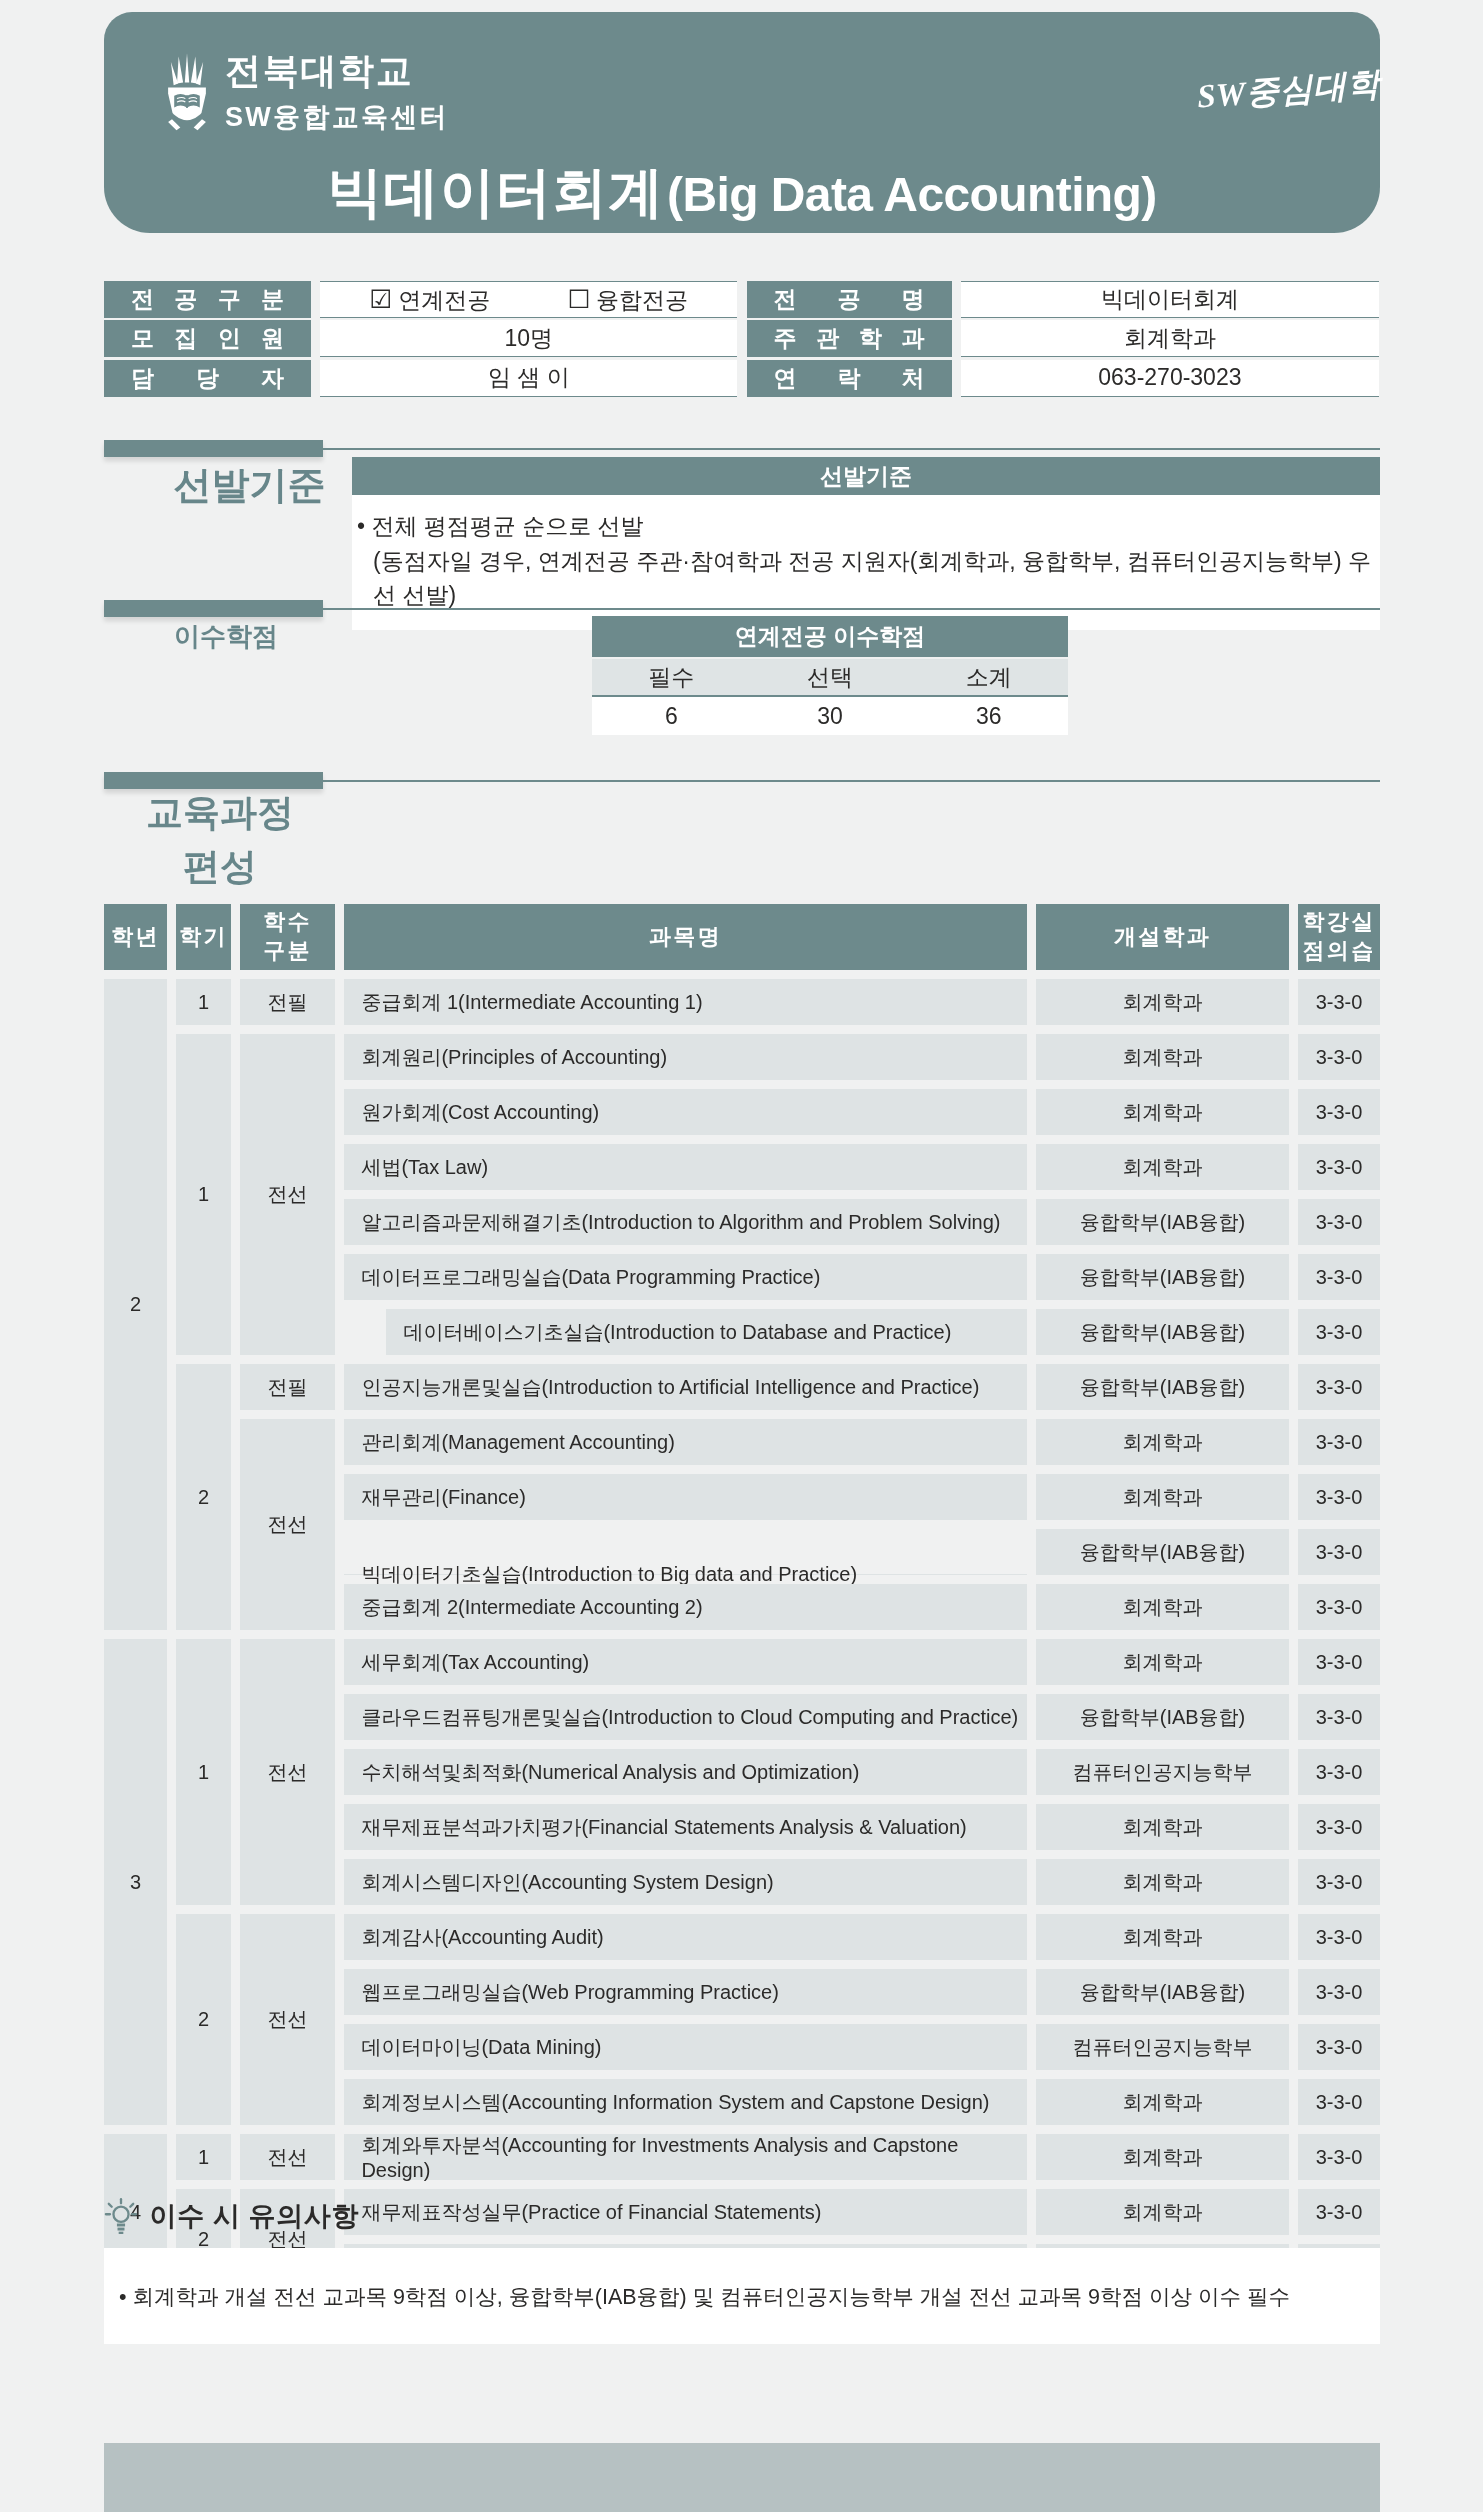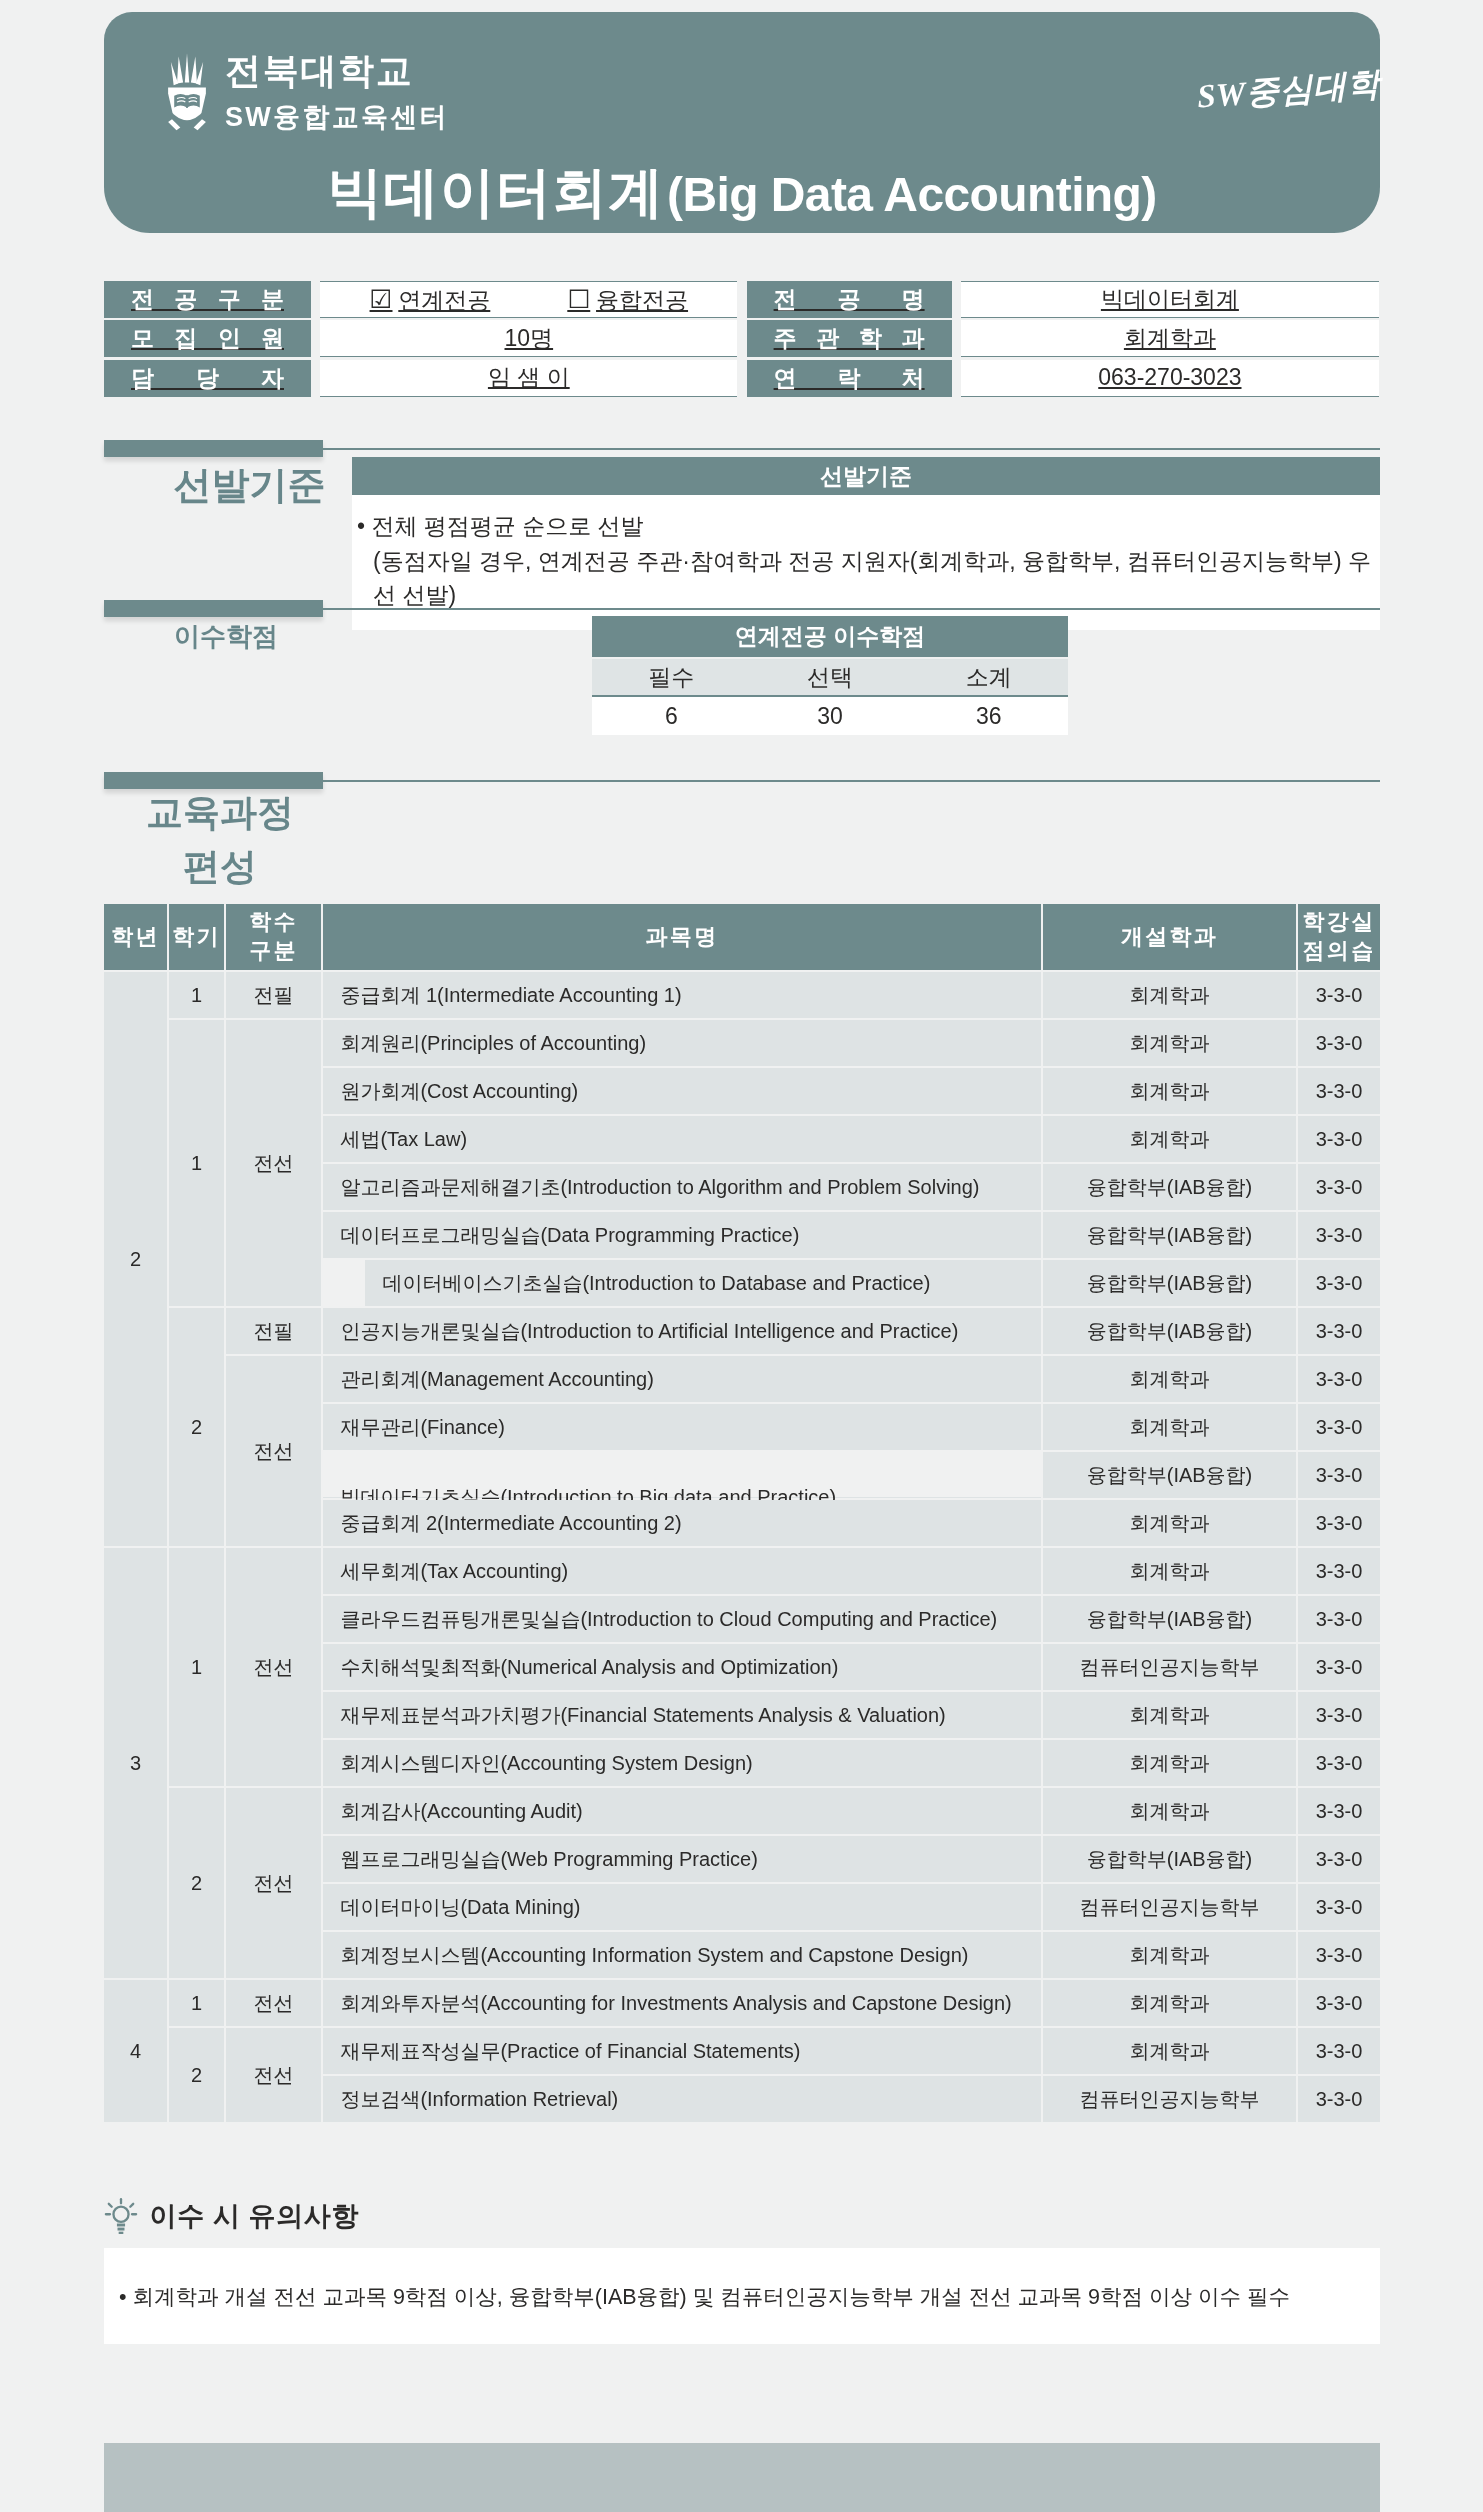--- a/index.html
+++ b/index.html
@@ -10,21 +10,21 @@
   .banner{position:absolute;left:104px;top:11.6px;width:1276px;height:221px;background:#6d8a8c;border-radius:28px 28px 46px 46px;}
   .logo{position:absolute;left:58px;top:40px;width:50px;height:81px;}
   .uni-name{position:absolute;left:121px;top:35px;font-size:36px;font-weight:bold;color:#fff;letter-spacing:1.7px;}
   .uni-center{position:absolute;left:121px;top:87px;font-size:27px;font-weight:bold;color:#fff;letter-spacing:2.3px;}
   .sw-badge{position:absolute;left:1093px;top:56px;width:186px;font-size:33px;color:#fff;font-family:"Liberation Serif","DejaVu Serif",serif;font-style:italic;font-weight:bold;transform:rotate(-4deg);letter-spacing:0.6px;}
   .banner-title{position:absolute;left:0;top:144px;width:100%;text-align:center;color:#fff;}
   .banner-title .kr{font-size:55px;font-weight:900;letter-spacing:1.2px;}
   .banner-title .en{font-size:48px;font-weight:bold;letter-spacing:-0.6px;}
 
   
-  .info{position:absolute;left:104px;top:281px;width:1276px;display:grid;grid-template-columns:207px 417px 205px 418px;grid-auto-rows:37px;gap:2.3px 9.3px;background:transparent;text-decoration:underline;}
+  .info{position:absolute;left:104px;top:281px;width:1276px;display:grid;grid-template-columns:207px 417px 205px 418px;grid-auto-rows:37px;gap:2.3px 9.3px;background:transparent;}
   .ilab{background:#6d8a8c;color:#fff;font-size:23px;font-weight:bold;display:flex;align-items:center;}
   .ilab span{display:block;width:100%;padding:0 27px;text-align-last:justify;}
   .ival{background:#fff;display:flex;align-items:center;justify-content:center;font-size:23px;border-bottom:1.7px solid #6d8a8c;}
   .ival.top{border-top:1.7px solid #6d8a8c;}
   .chkrow{display:flex;gap:77px;align-items:center;}
   .chk{font-size:25.6px;position:relative;top:0.6px;margin-right:5.8px;}
 
   
   .marker{position:absolute;left:104px;width:1276px;height:17.4px;display:flex;align-items:center;}
   .marker .bar{width:219px;height:17.4px;background:#6d8a8c;box-shadow:0 3.5px 4.6px rgba(0,0,0,0.12);}
@@ -40,21 +40,21 @@
 
   
   .credits{position:absolute;left:592px;top:616px;width:476px;}
   .credits .hd{height:41px;background:#6d8a8c;color:#fff;font-size:23px;font-weight:bold;display:flex;align-items:center;justify-content:center;margin-bottom:2.3px;}
   .credits .row{display:flex;}
   .credits .row div{flex:1;display:flex;align-items:center;justify-content:center;font-size:23px;}
   .credits .cols{height:36px;background:#dfe4e5;border-bottom:2.3px solid #6d8a8c;}
   .credits .vals{height:38px;background:#fff;}
 
   
-  .cu{position:absolute;left:104px;top:904px;width:1276px;display:grid;grid-template-columns:63px 55px 95px 1fr 253px 82px;grid-template-rows:66px repeat(24,46px);gap:2px;}
+  .cu{position:absolute;left:104px;top:904px;width:1276px;display:grid;grid-template-columns:63px 55px 95px 1fr 253px 82px;grid-template-rows:66px repeat(24,46px);gap:9px;}
   .cu .th{background:#6d8a8c;color:#fff;font-size:22px;font-weight:bold;display:flex;flex-direction:column;align-items:center;justify-content:center;line-height:1.3;letter-spacing:2.3px;}
   .cu .td{background:#dee3e4;display:flex;align-items:center;justify-content:center;font-size:20px;}
   .cu .name{justify-content:flex-start;padding-left:17.4px;}
 
   
   .note-head{position:absolute;left:104px;top:2198px;display:flex;align-items:center;gap:11.6px;}
   .note-head .txt{font-size:27px;font-weight:bold;color:#2b2a29;letter-spacing:0.6px;}
   .note-box{position:absolute;left:104px;top:2248px;width:1276px;height:96px;background:#fff;display:flex;align-items:center;}
   .note-box .txt{font-size:21.5px;padding-left:15px;}
 

